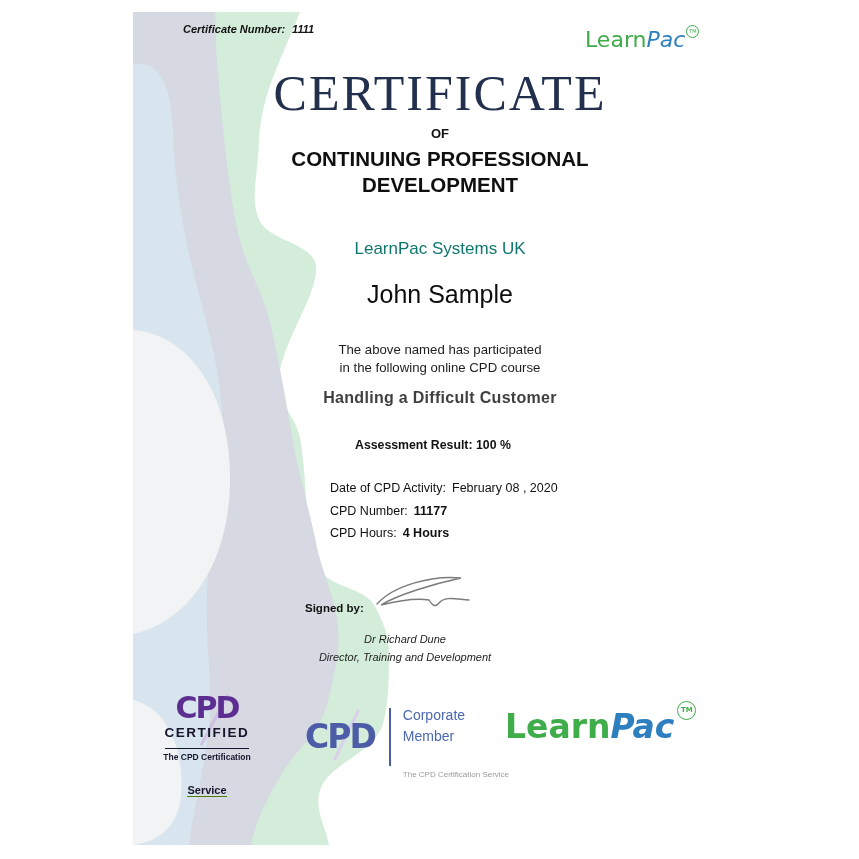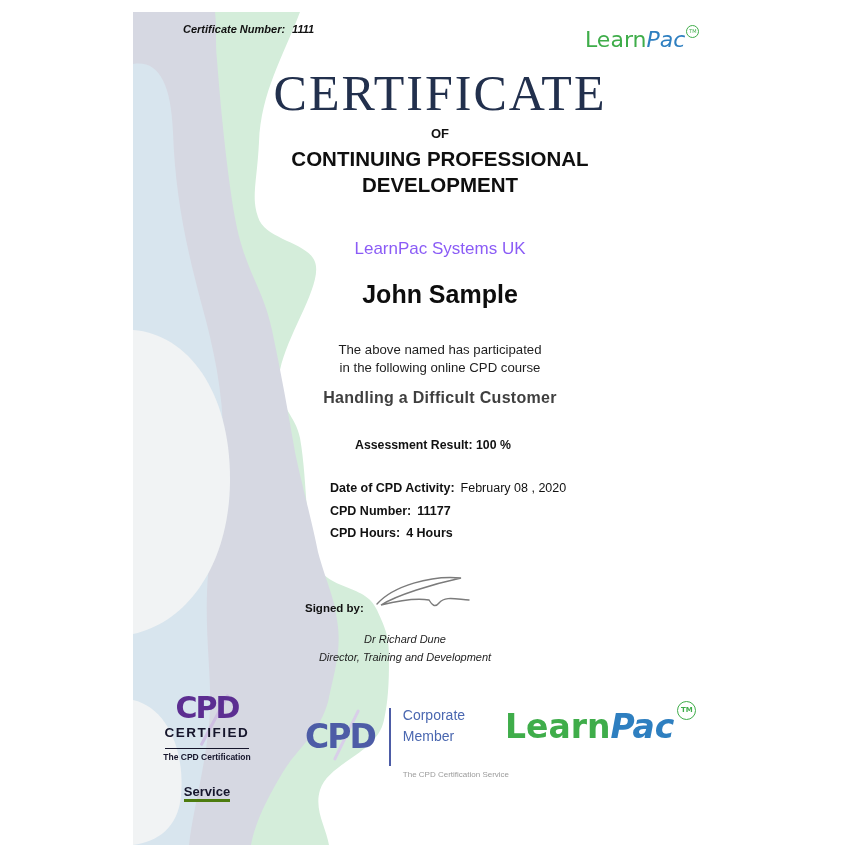--- a/index.html
+++ b/index.html
@@ -18,50 +18,50 @@
   .lp-green{color:#3fad4a;}
   .lp-blue{color:#2e7fc0;font-style:italic;}
   .tm-badge{display:inline-block;border:1.5px solid #3fad4a;color:#3fad4a;border-radius:50%;
     font-style:normal;text-align:center;vertical-align:super;}
   .lp-top .tm-badge{width:11px;height:11px;font-size:5px;line-height:11px;margin-left:1px;position:relative;top:-6px;}
   .lp-bottom .tm-badge{width:17px;height:17px;font-size:7px;line-height:17px;margin-left:3px;position:relative;top:-14px;}
 
   .title{top:56px;font-family:"Liberation Serif",serif;font-size:50px;letter-spacing:2px;color:#22304d;line-height:1;}
   .of{top:114px;font-size:13px;font-weight:bold;color:#111;}
   .subtitle{top:134px;font-size:20.5px;font-weight:bold;color:#0f0f0f;line-height:26px;}
-  .org{top:227px;font-size:17px;color:#8b5cf6;}
-  .name{top:268px;font-size:25px;font-weight:bold;color:#0d0d0d;}
+  .org{top:227px;font-size:17px;color:#0f766e;}
+  .name{top:268px;font-size:25px;font-weight:normal;color:#0d0d0d;}
   .part{top:329px;font-size:13.2px;color:#1e1e1e;line-height:17.5px;}
   .course{top:377px;font-size:16px;font-weight:bold;color:#3f3f3f;letter-spacing:.3px;}
   .assessment{left:222px;top:426px;font-size:12.3px;font-weight:bold;color:#111;}
 
   .details{left:197px;top:469px;font-size:12.5px;color:#111;}
   .detail-row{position:absolute;left:0;white-space:nowrap;}
-  .detail-row .lbl{font-weight:bold;}
+  .detail-row .lbl{font-weight:normal;}
   .detail-row .val{margin-left:6px;}
   .detail-row.r0{top:0;}
   .detail-row.r1{top:23px;}
   .detail-row.r2{top:45px;}
   .detail-row.r1 .val,.detail-row.r2 .val{font-weight:bold;}
 
   .signed-by{left:172px;top:590px;font-size:11.5px;font-weight:bold;color:#111;}
   .signature{left:238px;top:558px;width:110px;height:45px;}
   .signer{left:122px;top:621px;width:300px;text-align:center;font-size:11px;font-style:italic;color:#1e1e1e;}
   .signer .line2{margin-top:6px;}
 
   
   .cpd-cert{left:22px;top:681px;width:104px;text-align:center;color:#15152b;}
   .cpd-cert .swoosh{position:absolute;left:58px;top:-2px;width:3px;height:58px;background:#cdb9e2;
     transform:rotate(28deg);border-radius:2px;opacity:.8;}
   .cpd-cert .cpd{font-family:"DejaVu Sans",sans-serif;font-size:30px;font-weight:bold;color:#5c2e91;
     letter-spacing:-2px;line-height:30px;position:relative;}
   .cpd-cert .certified{display:inline-block;font-size:13.5px;font-weight:bold;letter-spacing:1.5px;
     border-bottom:1.5px solid #15152b;padding-bottom:8px;margin-top:1px;position:relative;}
   .cpd-cert .svc1{font-size:8.5px;font-weight:bold;margin-top:3px;position:relative;}
-  .cpd-cert .svc2{display:inline-block;font-size:13px;font-weight:bold;border-bottom:3px solid #4d7c0f;position:relative;margin-top:22px;}
+  .cpd-cert .svc2{display:inline-block;font-size:11px;font-weight:bold;border-bottom:1px solid #4d7c0f;position:relative;margin-top:22px;}
 
   
   .cpd-corp{left:172px;top:693px;display:flex;align-items:flex-start;}
   .cpd-corp .swoosh{position:absolute;left:40px;top:2px;width:3px;height:56px;background:#d9cfe9;
     transform:rotate(26deg);border-radius:2px;}
   .cpd-corp .cpd{font-family:"DejaVu Sans",sans-serif;font-size:33px;font-weight:bold;color:#4d5ca6;
     letter-spacing:-2px;margin-top:12px;position:relative;}
   .cpd-corp .divider{width:2px;height:58px;background:#4d5ca6;margin:3px 12px 0 14px;}
   .cpd-corp .right .member{font-size:14px;color:#4a67b0;line-height:21px;}
   .cpd-corp .right .svc{font-size:8px;color:#9b9b9b;margin-top:23px;white-space:nowrap;}

